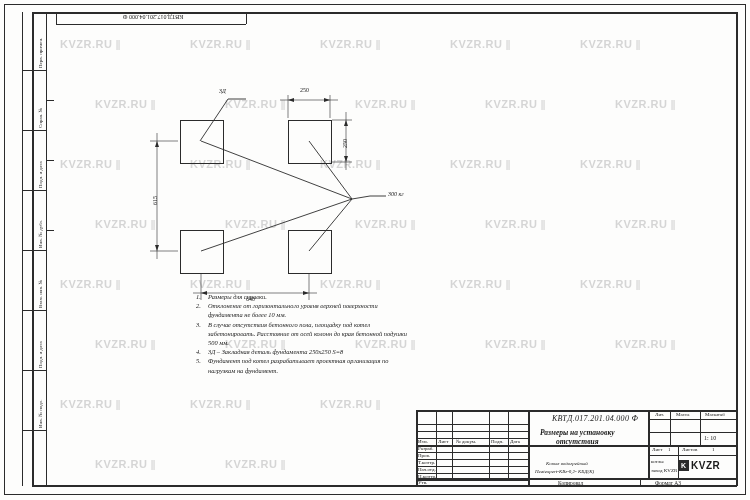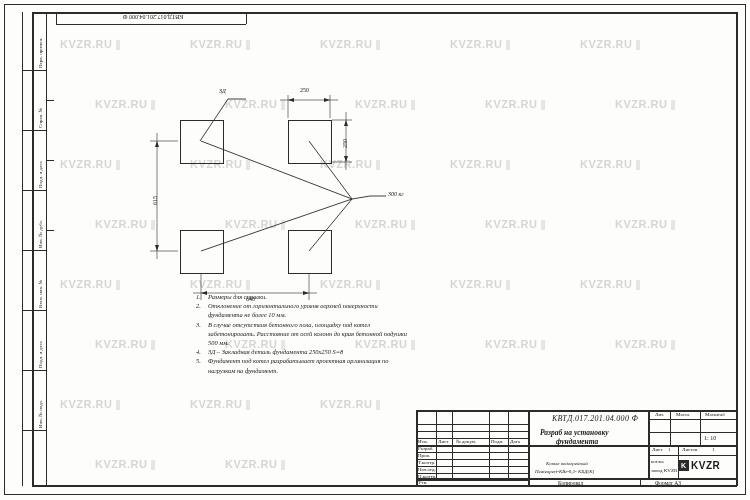--- a/index.html
+++ b/index.html
@@ -222,22 +222,22 @@
   <div class="ln v2" style="left:648px;top:410px;height:68px;"></div>
   <div class="ln v" style="left:670px;top:410px;height:35px;"></div>
   <div class="ln v" style="left:700px;top:410px;height:35px;"></div>
   <div class="ln h" style="left:648px;top:419px;width:89px;"></div>
   <div class="ln h" style="left:648px;top:432px;width:89px;"></div>
   <div class="ln v" style="left:678px;top:445px;height:33px;"></div>
   <div class="ln h" style="left:648px;top:455px;width:89px;"></div>
 
   <div class="txt md it" style="left:552px;top:414px;letter-spacing:.3px;">КВТД.017.201.04.000 Ф</div>
 
-  <div class="txt" style="left:540px;top:428px;font-size:7.5px;font-style:italic;font-weight:bold;">Разраб на установку</div>
-  <div class="txt" style="left:556px;top:437px;font-size:7.5px;font-style:italic;font-weight:bold;">фундамента</div>
+  <div class="txt" style="left:540px;top:428px;font-size:7.5px;font-style:italic;font-weight:bold;">Размеры на установку</div>
+  <div class="txt" style="left:556px;top:437px;font-size:7.5px;font-style:italic;font-weight:bold;">отсутствия</div>
 
   <div class="txt xs it" style="left:546px;top:461px;">Котел водогрейный</div>
   <div class="txt xs it" style="left:535px;top:469px;">Heatexpert-КВг-0,2- КБД(К)</div>
 
   <div class="tblcell" style="left:655px;top:412px;">Лит.</div>
   <div class="tblcell" style="left:676px;top:412px;">Масса</div>
   <div class="tblcell" style="left:705px;top:412px;">Масштаб</div>
   <div class="tblcell" style="left:704px;top:435px;font-size:6px;">1: 10</div>
 
   <div class="tblcell" style="left:652px;top:447px;">Лист</div>

